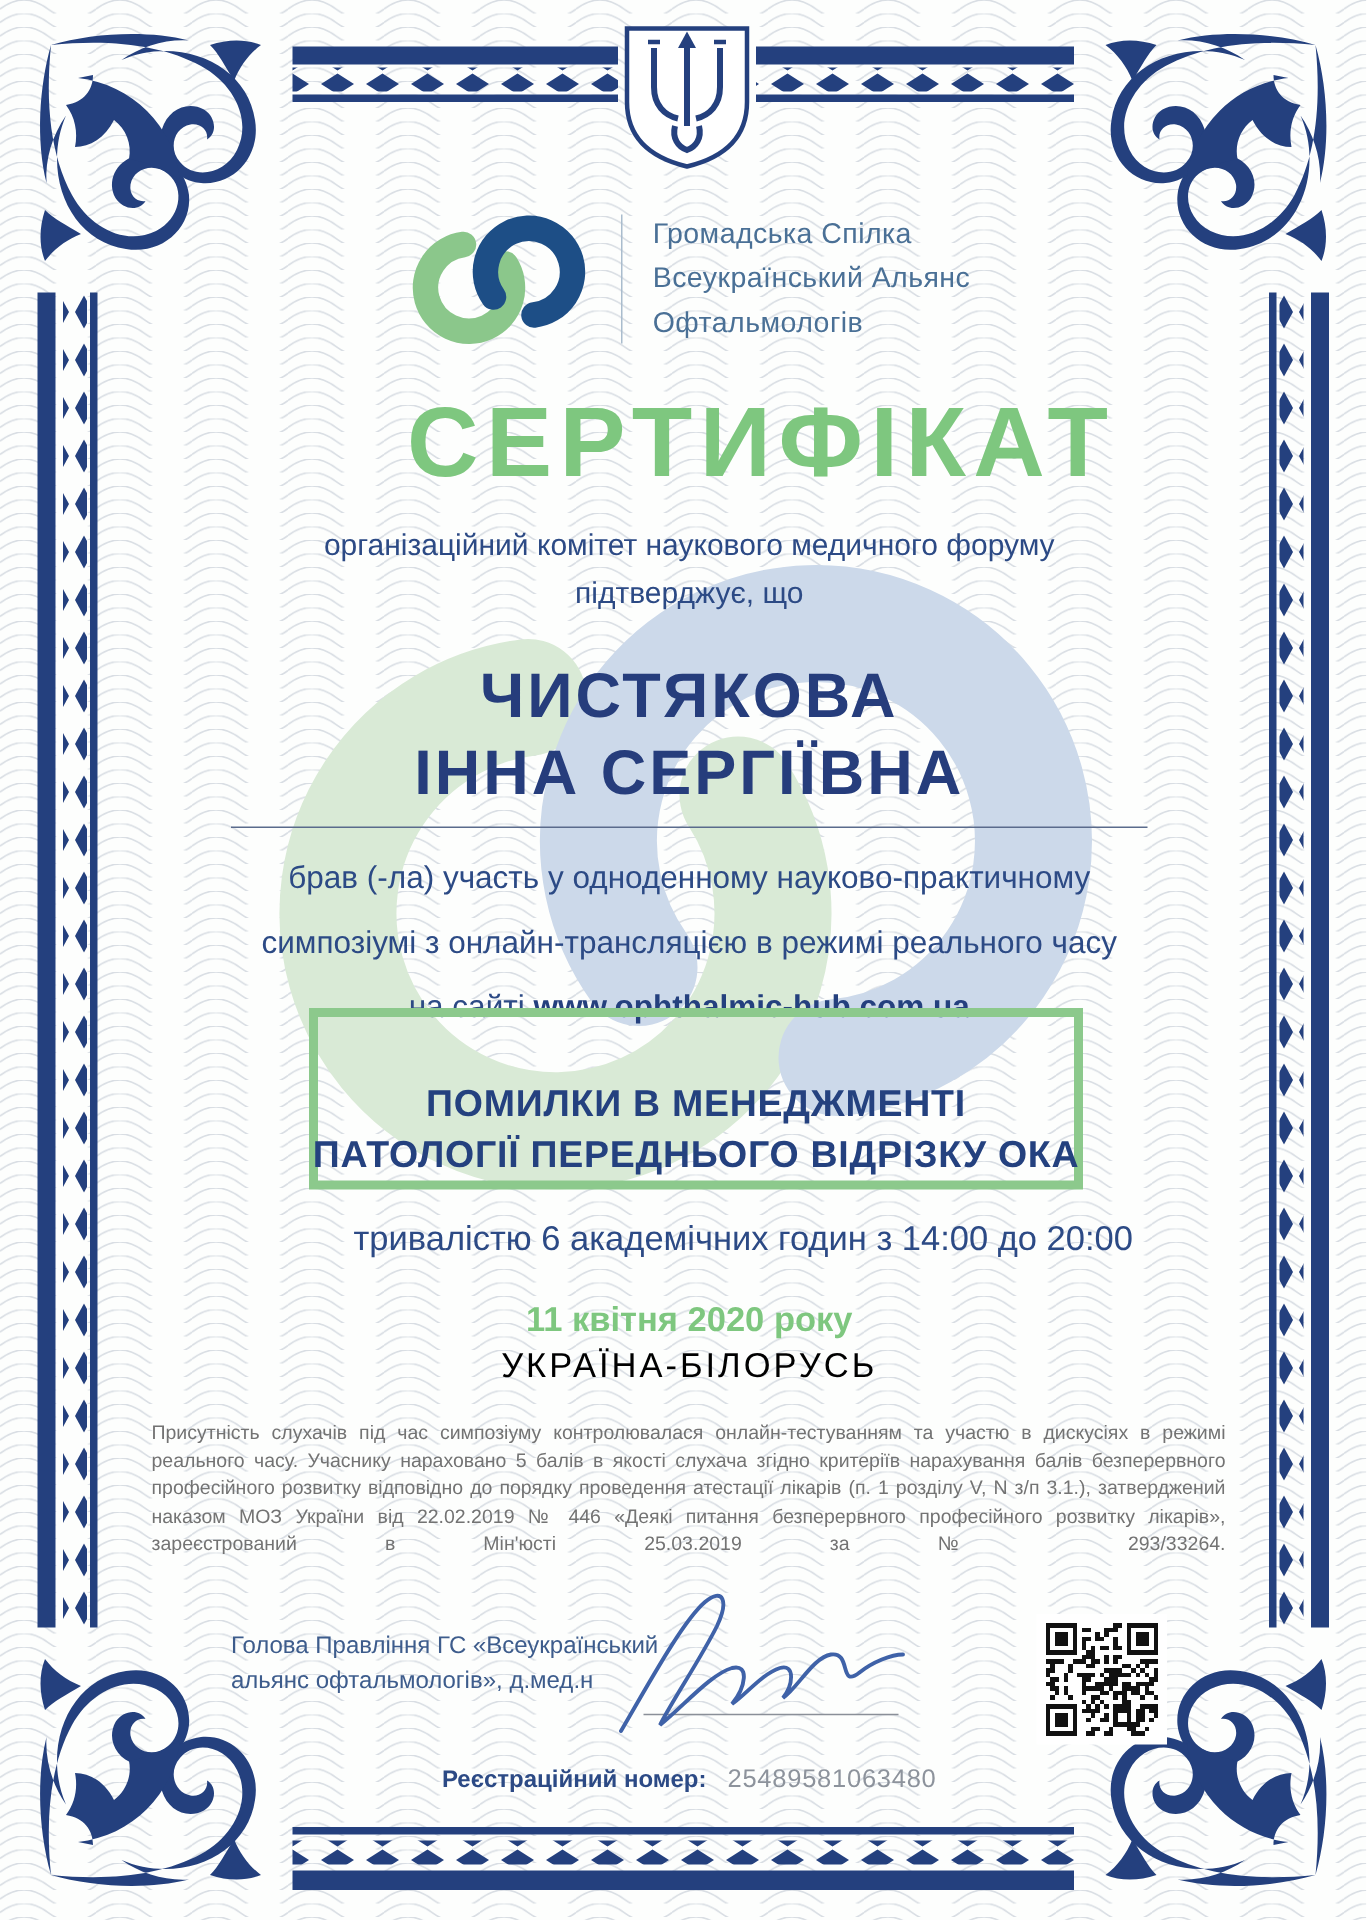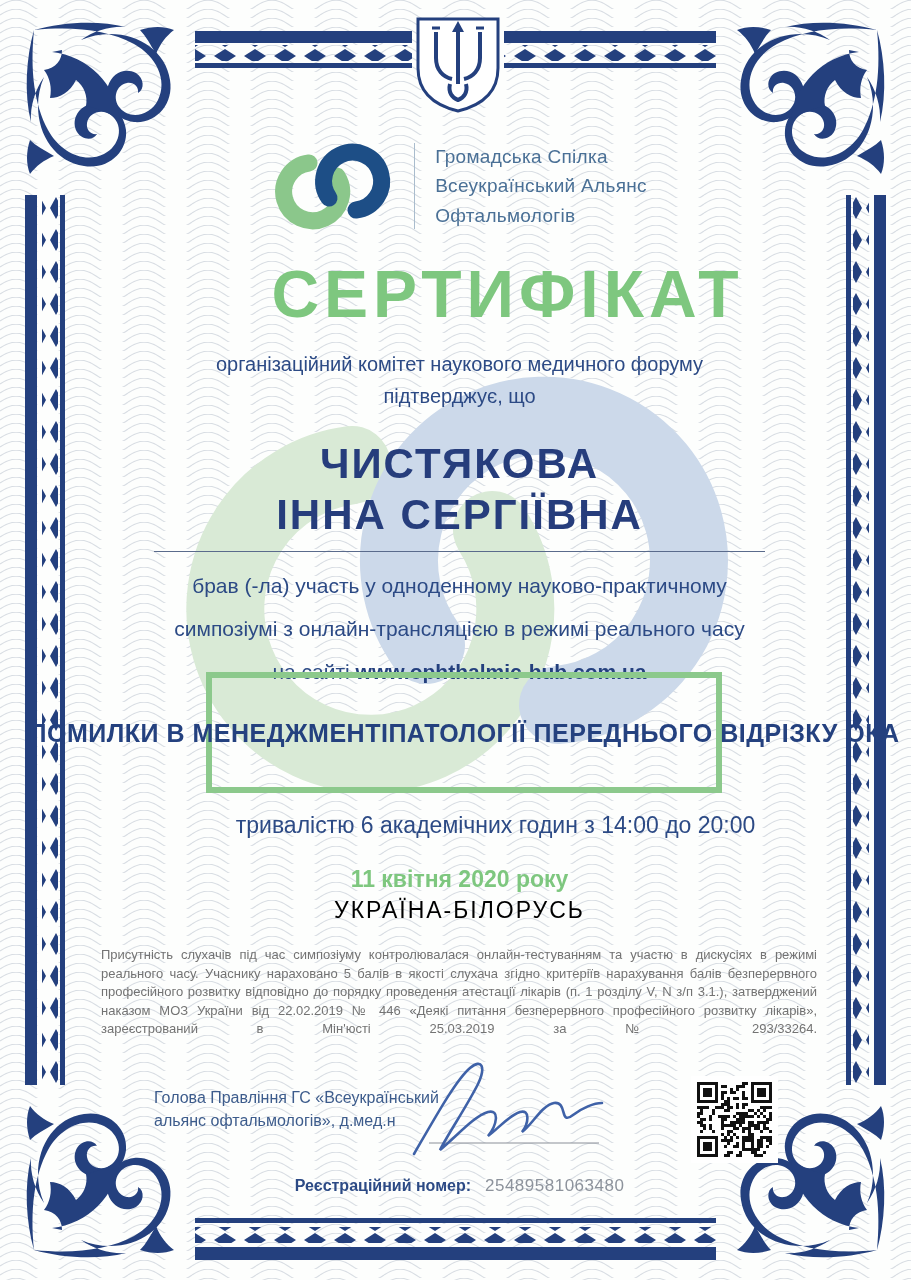--- a/index.html
+++ b/index.html
@@ -21,21 +21,21 @@
 
   .recipient{position:absolute;top:438px;left:0;width:911px;text-align:center;
     font-size:42px;line-height:51px;font-weight:700;letter-spacing:2px;color:#263d7c;}
   .name-rule{position:absolute;top:551px;left:150px;width:611px;height:1px;background:#5a6b8c;}
 
   .body-text{position:absolute;top:564px;left:0;width:911px;text-align:center;
     font-size:21px;line-height:43px;color:#2c4a85;}
   .body-text b{color:#24407e;margin-top:40px;}
 
   .event-box{position:absolute;top:672px;left:202px;width:516px;height:121px;box-sizing:border-box;
-    border:6px solid #8cc98c;display:flex;flex-direction:row;justify-content:center;align-items:center;}
+    border:6px solid #8cc98c;display:flex;flex-direction:column;justify-content:flex-end;align-items:center;}
   .event-title{font-size:25px;line-height:34px;font-weight:700;color:#24417f;text-align:center;white-space:nowrap;letter-spacing:.5px;}
 
   .duration{position:absolute;top:812px;left:0;width:911px;text-align:center;font-size:23px;color:#2c4a85;padding-left:36px;}
   .event-date{position:absolute;top:866px;left:0;width:911px;text-align:center;font-size:23px;font-weight:700;color:#7ec77f;}
   .event-location{position:absolute;top:897px;left:0;width:911px;text-align:center;font-size:23px;letter-spacing:2px;color:#000000;}
 
   .fine-print{position:absolute;top:946px;left:97px;width:716px;
     font-size:13px;line-height:18.5px;color:#737373;text-align:justify;text-align-last:justify;word-spacing:1px;}
 
   .signatory{position:absolute;top:1086px;left:150px;font-size:16px;line-height:23px;color:#3d5c8c;}

